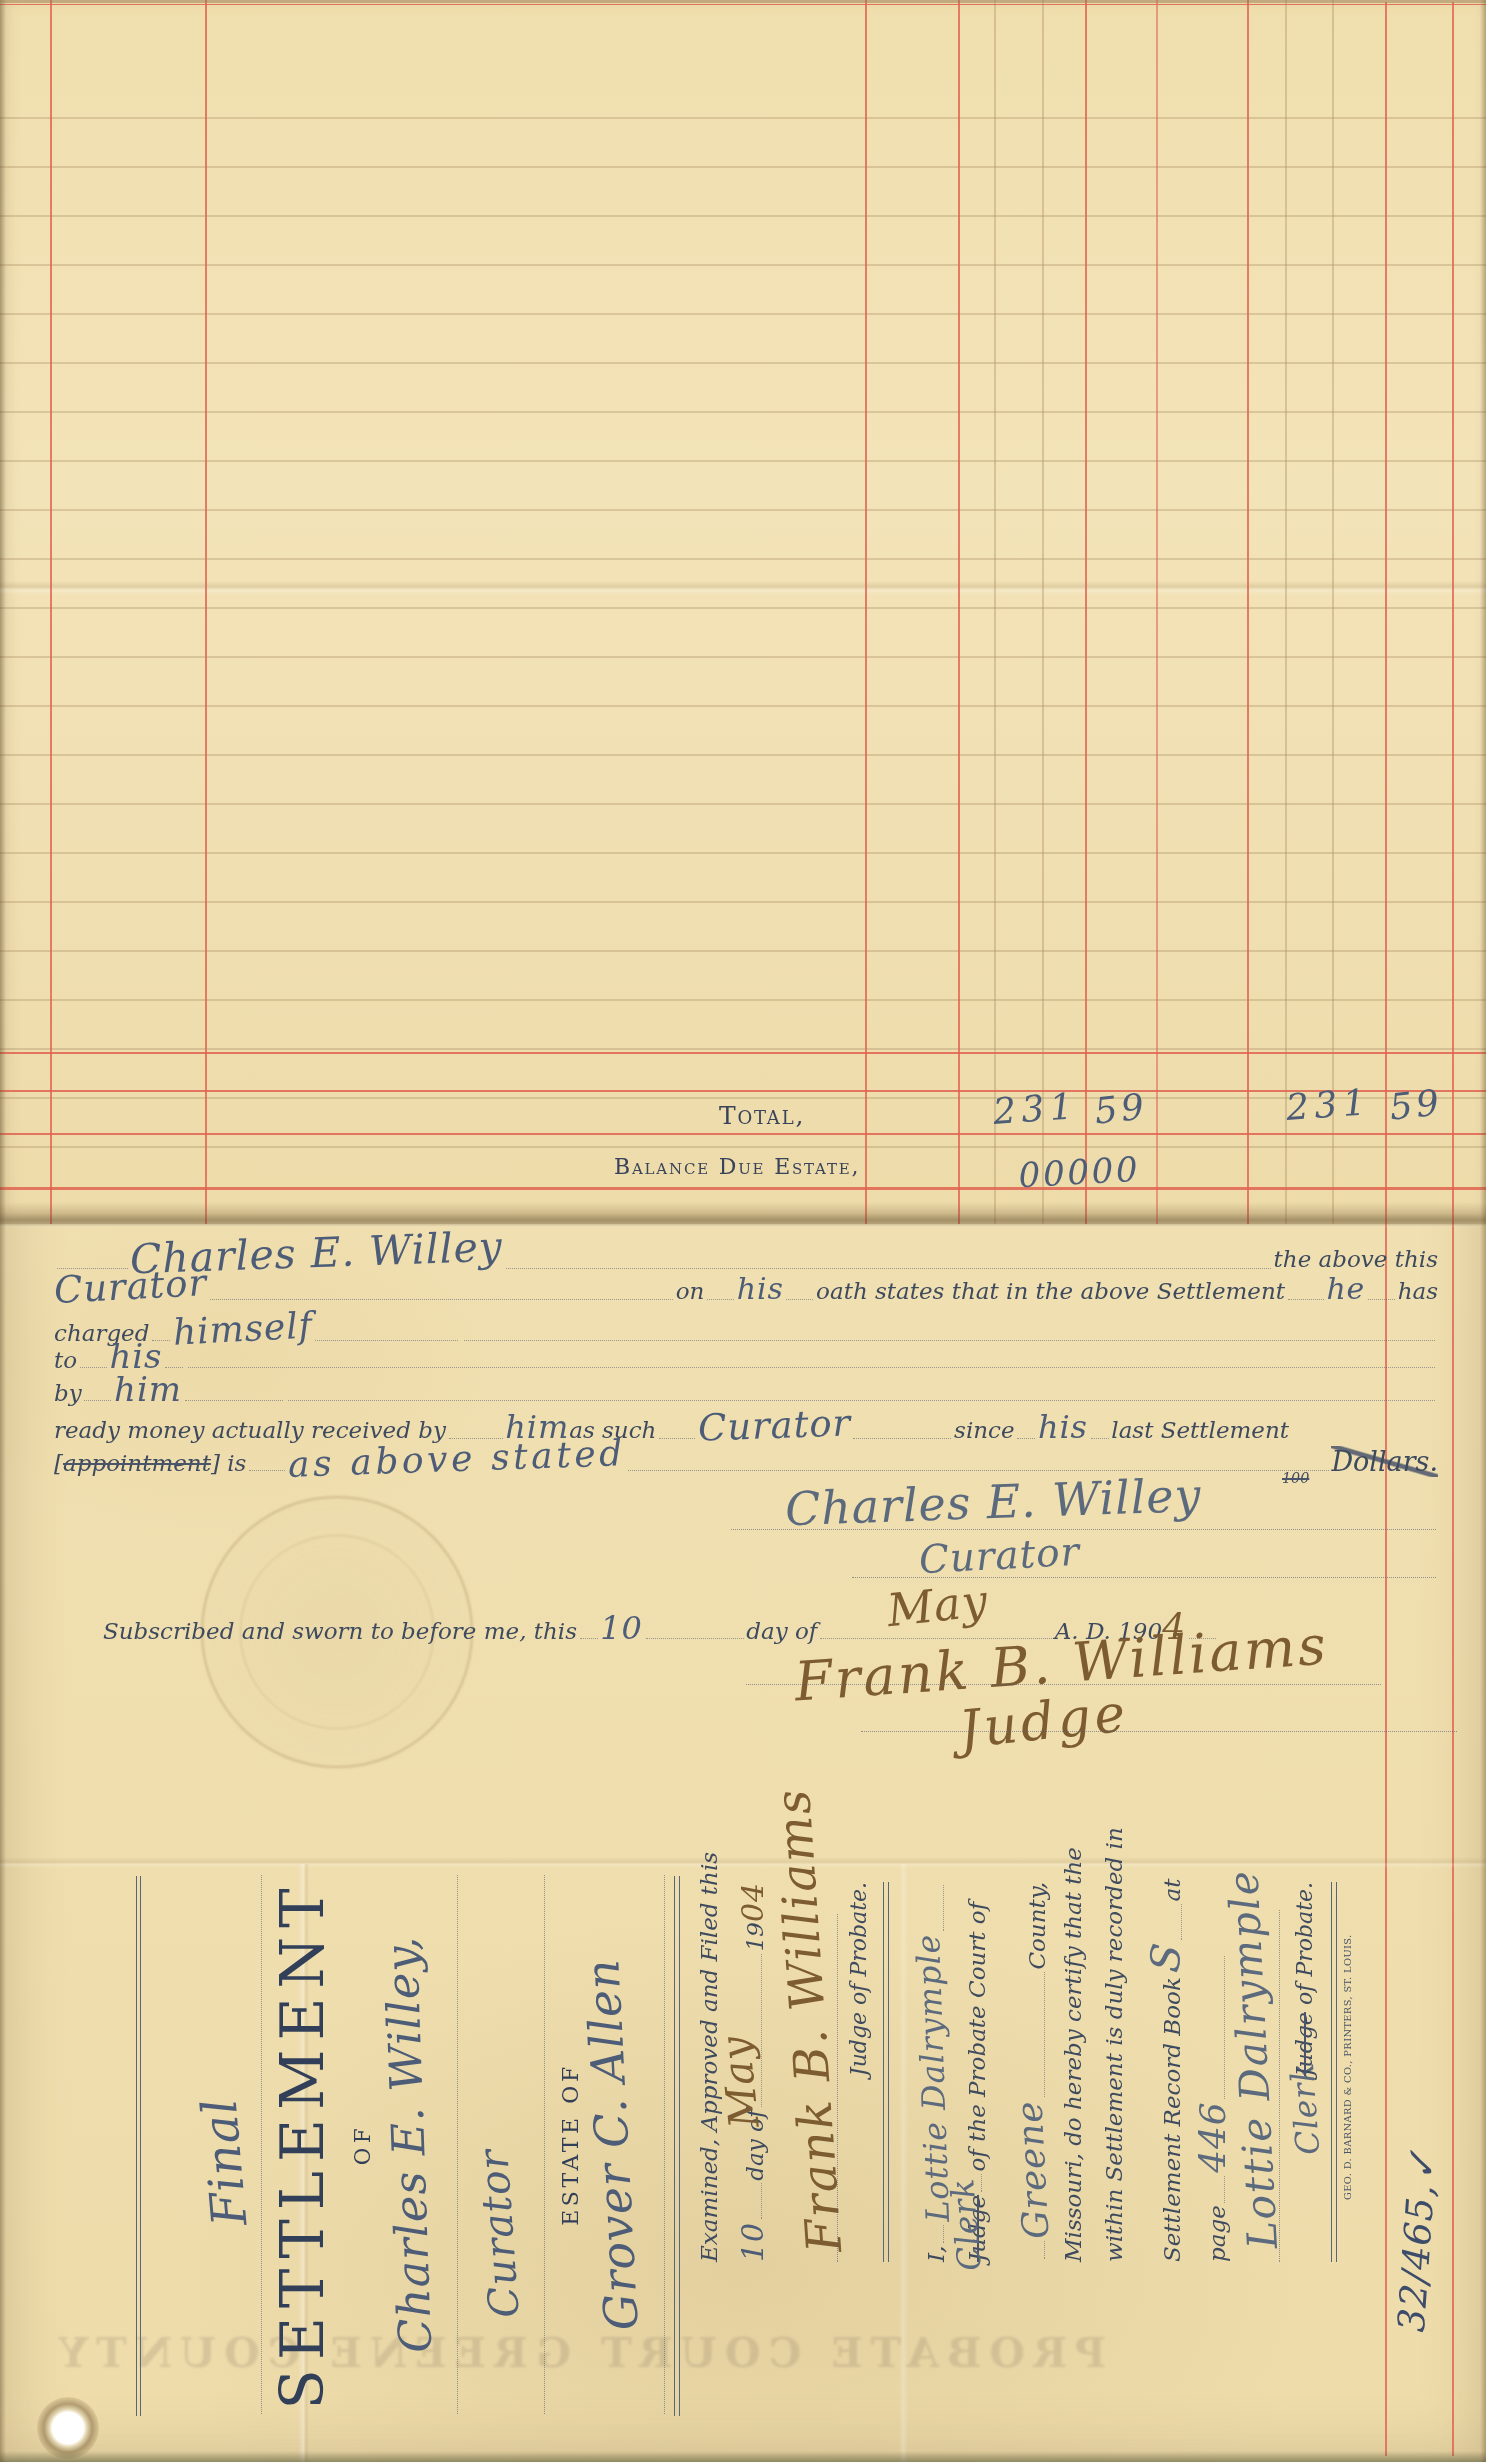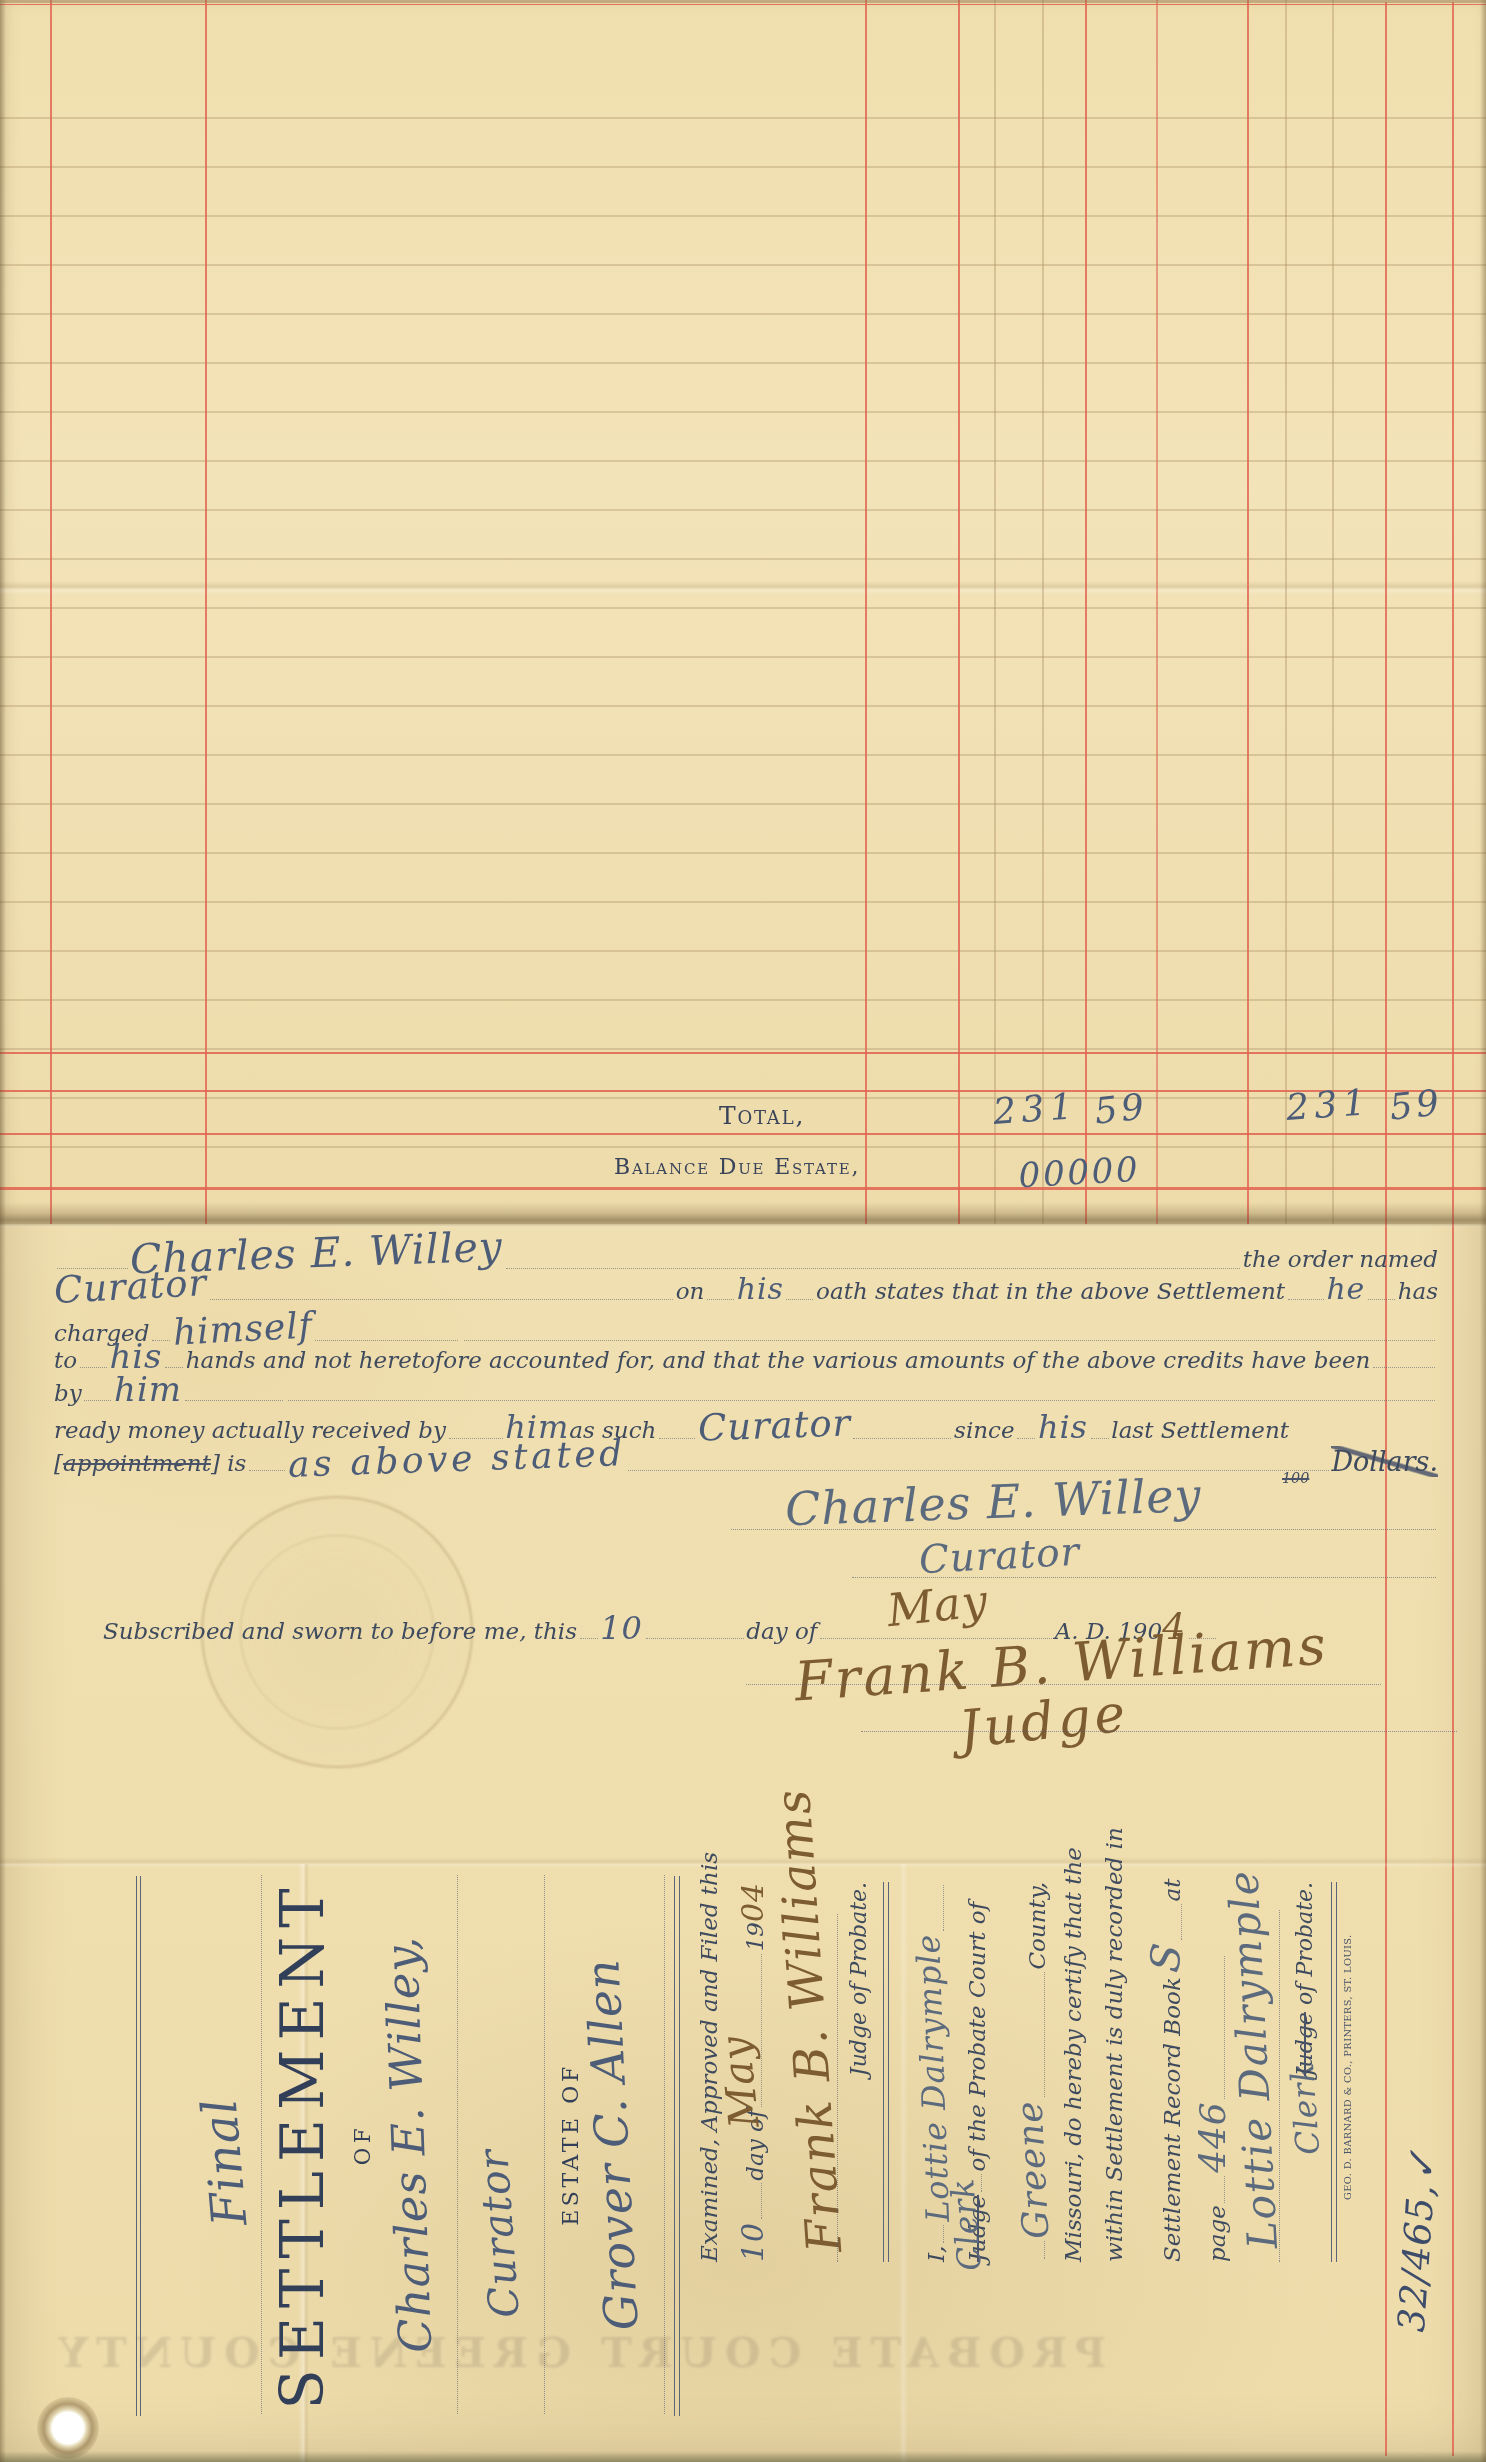--- a/index.html
+++ b/index.html
@@ -89,21 +89,21 @@
 
   <div class="abs" style="left:0;top:1202px;width:1487px;height:25px;
        background:linear-gradient(to bottom, rgba(120,95,55,0), rgba(120,95,55,.22) 45%, rgba(85,65,35,.4) 72%, rgba(60,45,25,.22) 86%, rgba(255,250,235,.18));"></div>
 
   <div class="abs" style="left:0;top:1224px;width:1487px;height:635px;">
 
     <div class="row" style="top:5.4px;">
       <span class="lead lw80"></span>
       <span class="hw" style="font-size:41px;transform:rotate(-2deg);">Charles E. Willey</span>
       <span class="lead"></span>
-      <span class="p">the order named</span>
+      <span class="p">the above this</span>
     </div>
 
     <div class="row" style="top:41px;">
       <span class="hw" style="font-size:37px;transform:rotate(-3deg);">Curator</span>
       <span class="lead" style="flex:1 1 143px;"></span>
       <span class="p">on</span>
       <span class="lead lw30"></span>
       <span class="hw" style="font-size:30px;">his</span>
       <span class="lead lw30"></span>
       <span class="p">oath states that in the above Settlement</span>
@@ -119,21 +119,20 @@
       <span class="hw" style="font-size:36px;transform:rotate(-3deg);">himself</span>
       <span class="lead lw160"></span>
       <span class="lead"></span>
     </div>
 
     <div class="row" style="top:112px;">
       <span class="p">to</span>
       <span class="lead lw30"></span>
       <span class="hw" style="font-size:34px;">his</span>
       <span class="lead lw20"></span>
-      <span class="p">hands and not heretofore accounted for, and that the various amounts of the above credits have been</span>
       <span class="lead"></span>
     </div>
 
     <div class="row" style="top:145px;">
       <span class="p">by</span>
       <span class="lead lw30"></span>
       <span class="hw" style="font-size:34px;">him</span>
       <span class="lead lw110"></span>
       <span class="lead"></span>
     </div>

